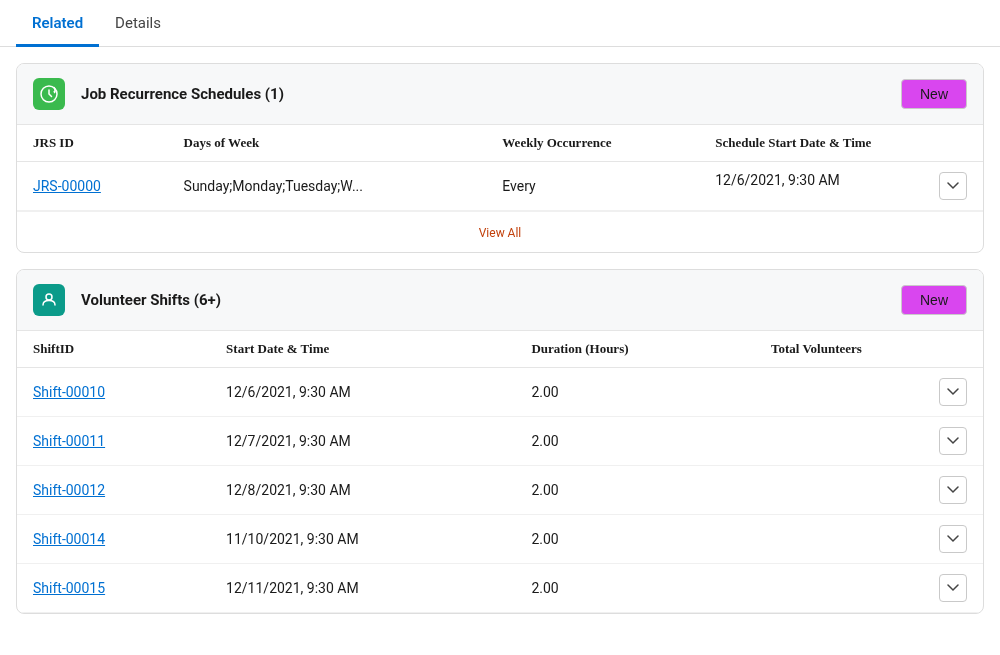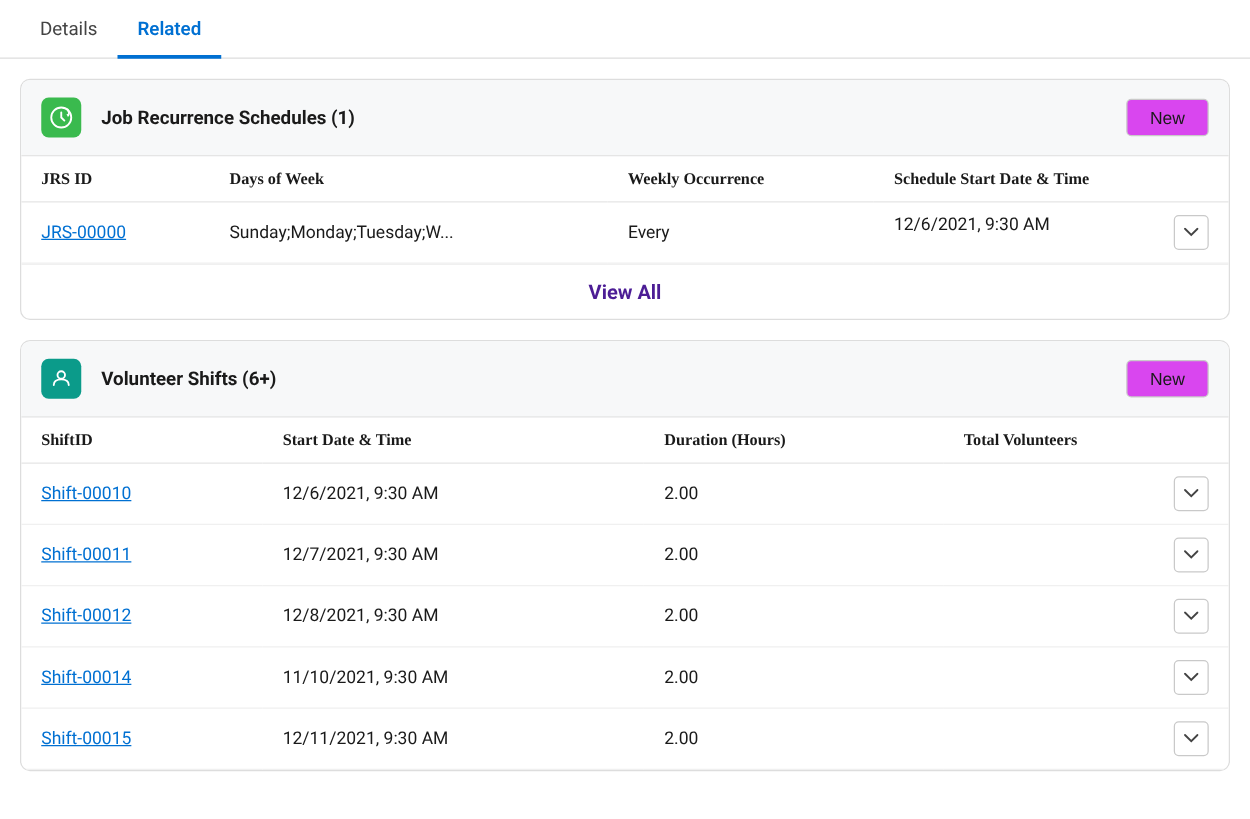--- a/index.html
+++ b/index.html
@@ -132,36 +132,35 @@
       float: right;
     }
 
     
     .view-all-row {
       text-align: center;
       padding: 12px;
       border-top: 1px solid #f0f0f0;
     }
     .view-all-link {
-      color: #4c1d95;
-      font-size: 16px;
+      color: #c2410c;
+      font-size: 12px;
       cursor: pointer;
       text-decoration: none;
-      font-weight: bold;
     }
   </style>
 </head>
 <body>
 
 <div class="tabs">
+  <div class="tab active">
+    <span>Related</span>
+  </div>
   <div class="tab">
     <span>Details</span>
-  </div>
-  <div class="tab active">
-    <span>Related</span>
   </div>
 </div>
 
 <div class="content">
 
   <div class="card">
     <div class="card-header">
       <div class="card-header-left">
         <div class="card-icon green">
 

